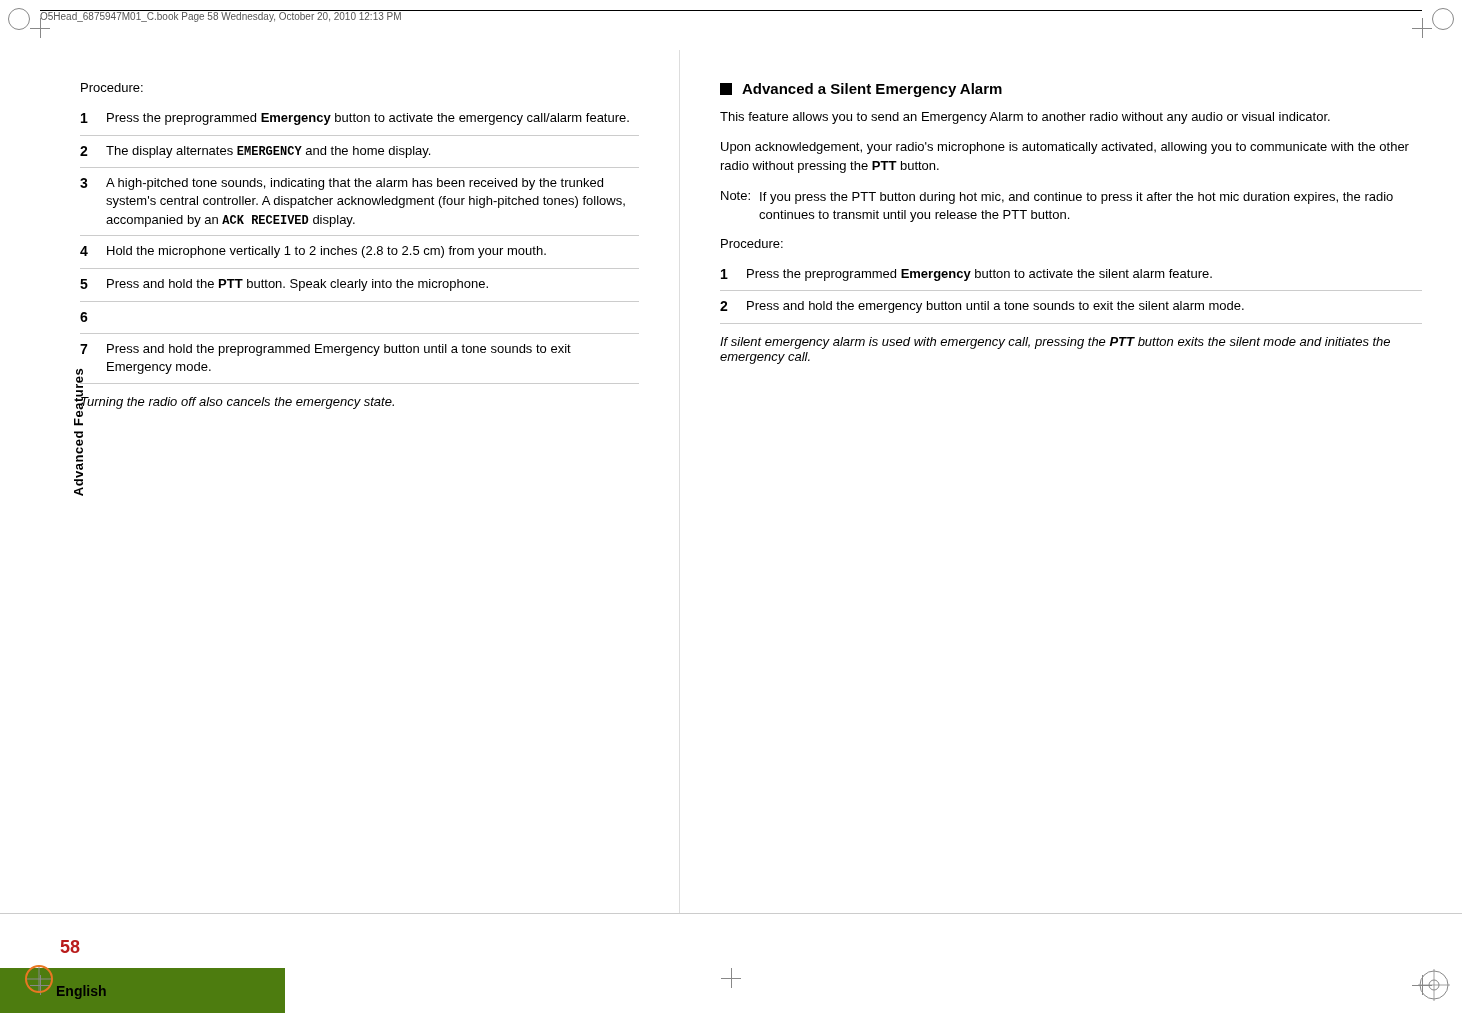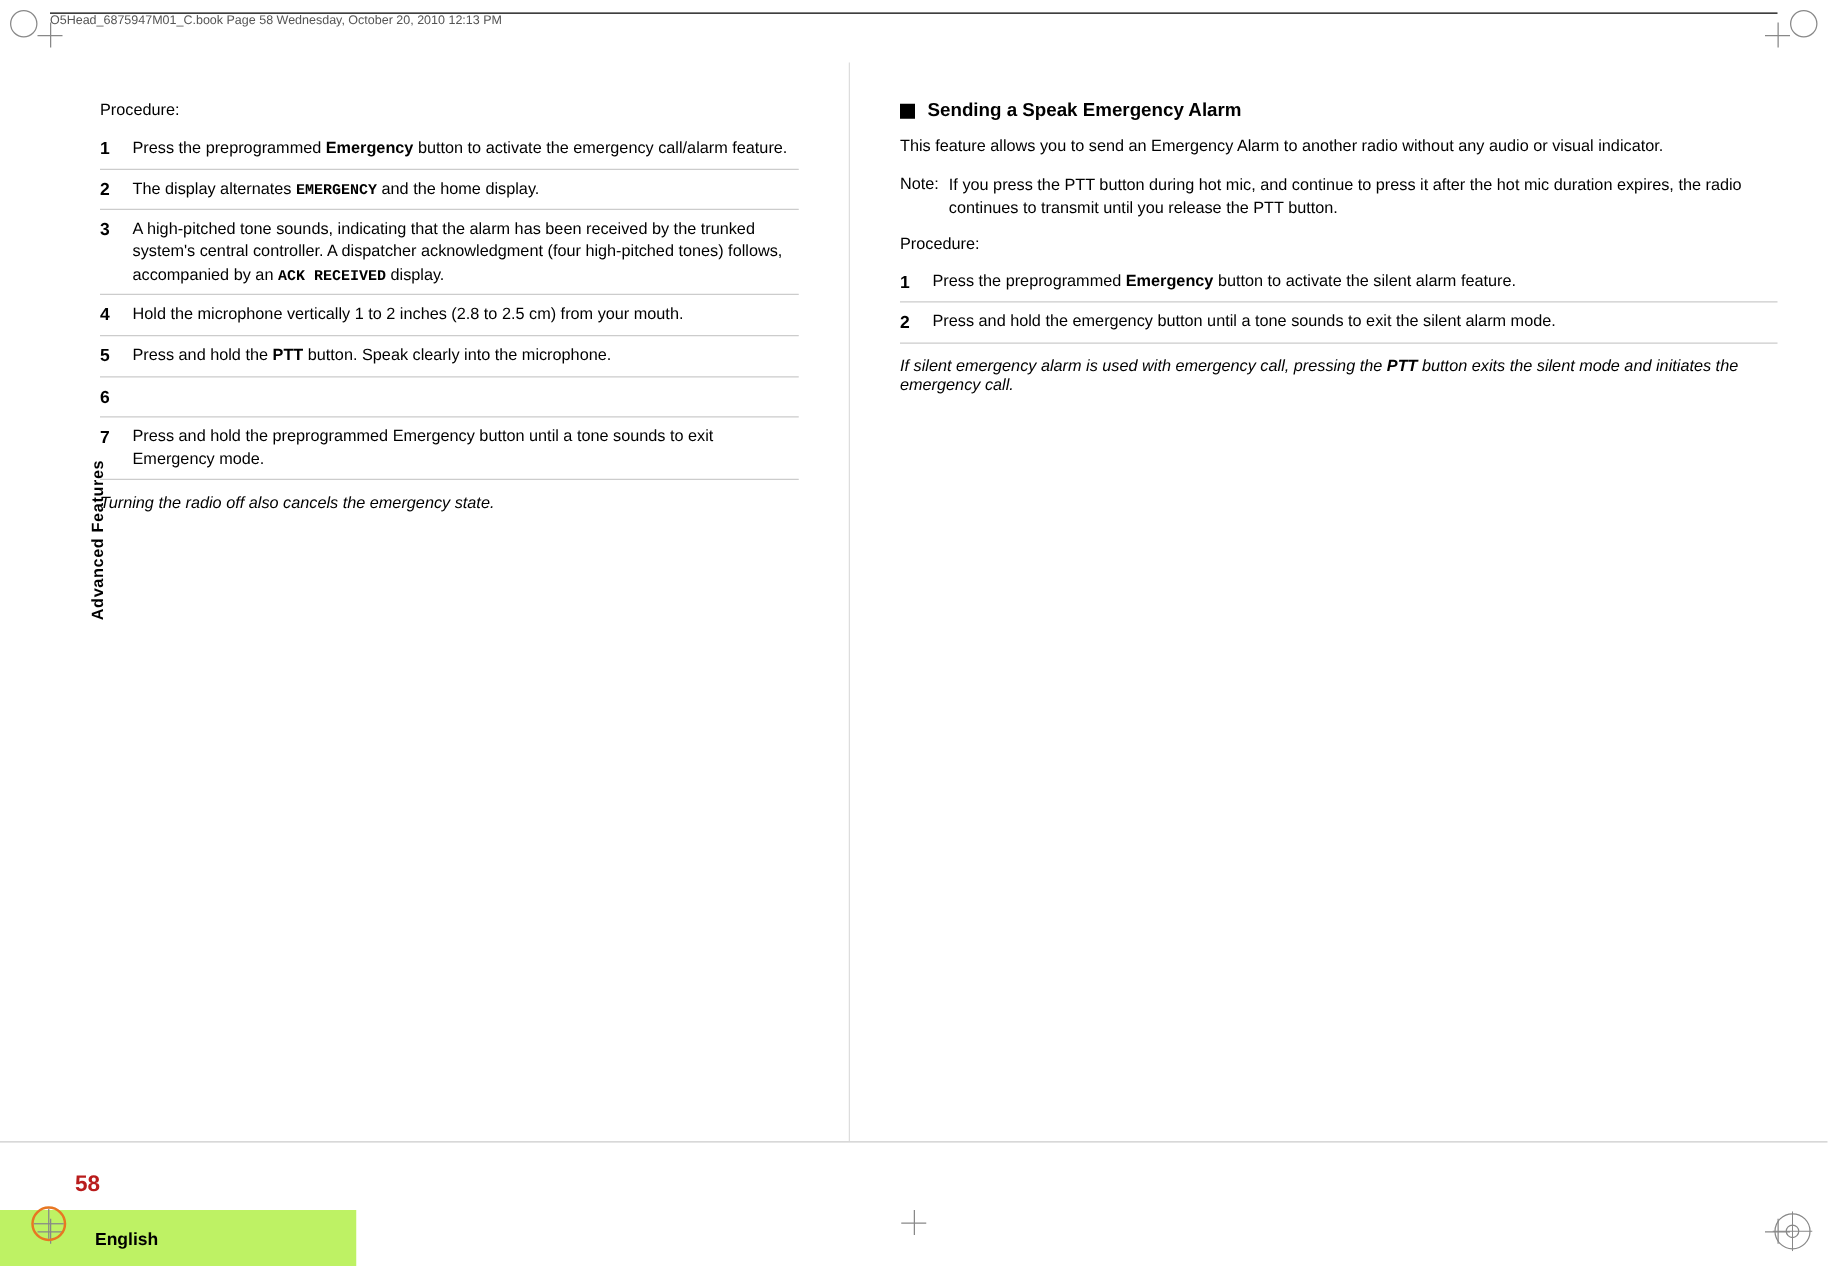--- a/index.html
+++ b/index.html
@@ -185,24 +185,24 @@
       font-weight: bold;
       color: #b91c1c;
     }
 
     .english-tab {
       position: absolute;
       bottom: 0;
       left: 0;
       width: 285px;
       height: 45px;
-      background: #bef264;
+      background: #4d7c0f;
       display: flex;
       align-items: center;
-      padding-left: 76px;
+      padding-left: 56px;
     }
 
     .english-label {
       font-size: 14px;
       font-weight: bold;
       color: #000;
     }
 
     .left-sidebar-label {
       position: absolute;
@@ -389,25 +389,28 @@
       </ul>
 
       <p class="italic-text">Turning the radio off also cancels the emergency state.</p>
 
     </div>
 
     <div class="right-column">
 
       <div class="section-heading">
         <span style="width:12px; height:12px; background:#000; display:inline-block; margin-right:4px;"></span>
-        <span>Sending a Speak Emergency Alarm</span>
+        <span>Advanced a Silent Emergency Alarm</span>
       </div>
 
       <p class="paragraph">This feature allows you to send an Emergency Alarm to another radio without any audio or visual indicator.</p>
 
+      <p class="paragraph">
+        Upon acknowledgement, your radio's microphone is automatically activated, allowing you to communicate with the other radio without pressing the <strong>PTT</strong> button.
+      </p>
 
 
       <div class="note-container">
         <span class="note-label">Note:</span>
         <span class="note-content">
           If you press the PTT button during hot mic, and continue to press it after the hot mic duration expires, the radio continues to transmit until you release the PTT button.
         </span>
       </div>
 
       <div class="procedure-heading">Procedure:</div>

